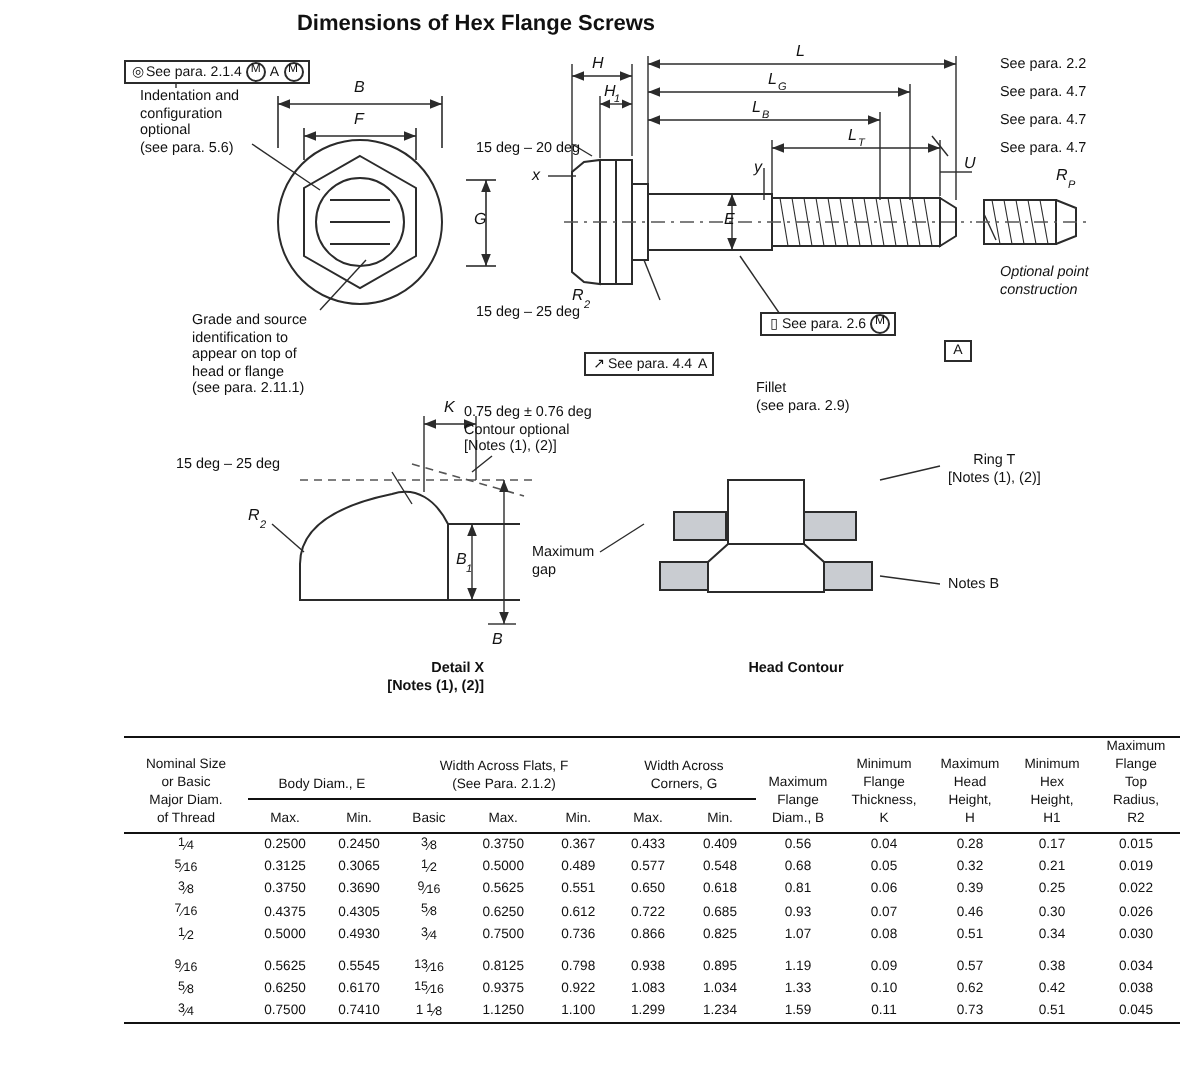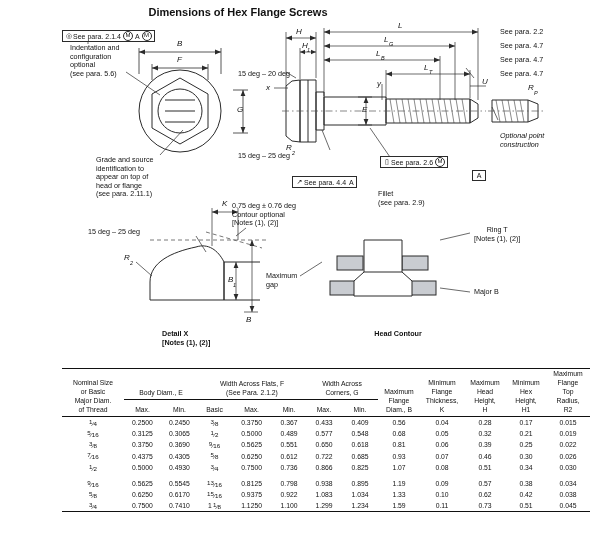--- a/index.html
+++ b/index.html
@@ -298,23 +298,23 @@
   <div class="lbl" style="left:232px;top:202px;">0.75 deg ± 0.76 deg
 Contour optional
 [Notes (1), (2)]</div>
 
   <div class="lbl" style="left:266px;top:272px;">Maximum
 gap</div>
 
   <div class="lbl" style="left:474px;top:226px;text-align:center;">Ring T
 [Notes (1), (2)]</div>
 
-  <div class="lbl" style="left:474px;top:288px;">Major B</div>
-
-  <div class="lbl" style="left:162px;top:330px;text-align:left;width:80px;font-weight:bold;">Detail X
+  <div class="lbl" style="left:474px;top:288px;">Notes B</div>
+
+  <div class="lbl" style="left:162px;top:330px;text-align:right;width:80px;font-weight:bold;">Detail X
 [Notes (1), (2)]</div>
 
   <div class="lbl" style="left:348px;top:330px;width:100px;text-align:center;font-weight:bold;">Head Contour</div>
 
   <div class="lbl i" style="left:177px;top:40px;font-size:8px;">B</div>
   <div class="lbl i" style="left:177px;top:56px;font-size:8px;">F</div>
   <div class="lbl i" style="left:237px;top:106px;font-size:8px;">G</div>
 
   <div class="lbl i" style="left:296px;top:28px;font-size:8px;">H</div>
   <div class="lbl i" style="left:302px;top:42px;font-size:8px;">H</div>

